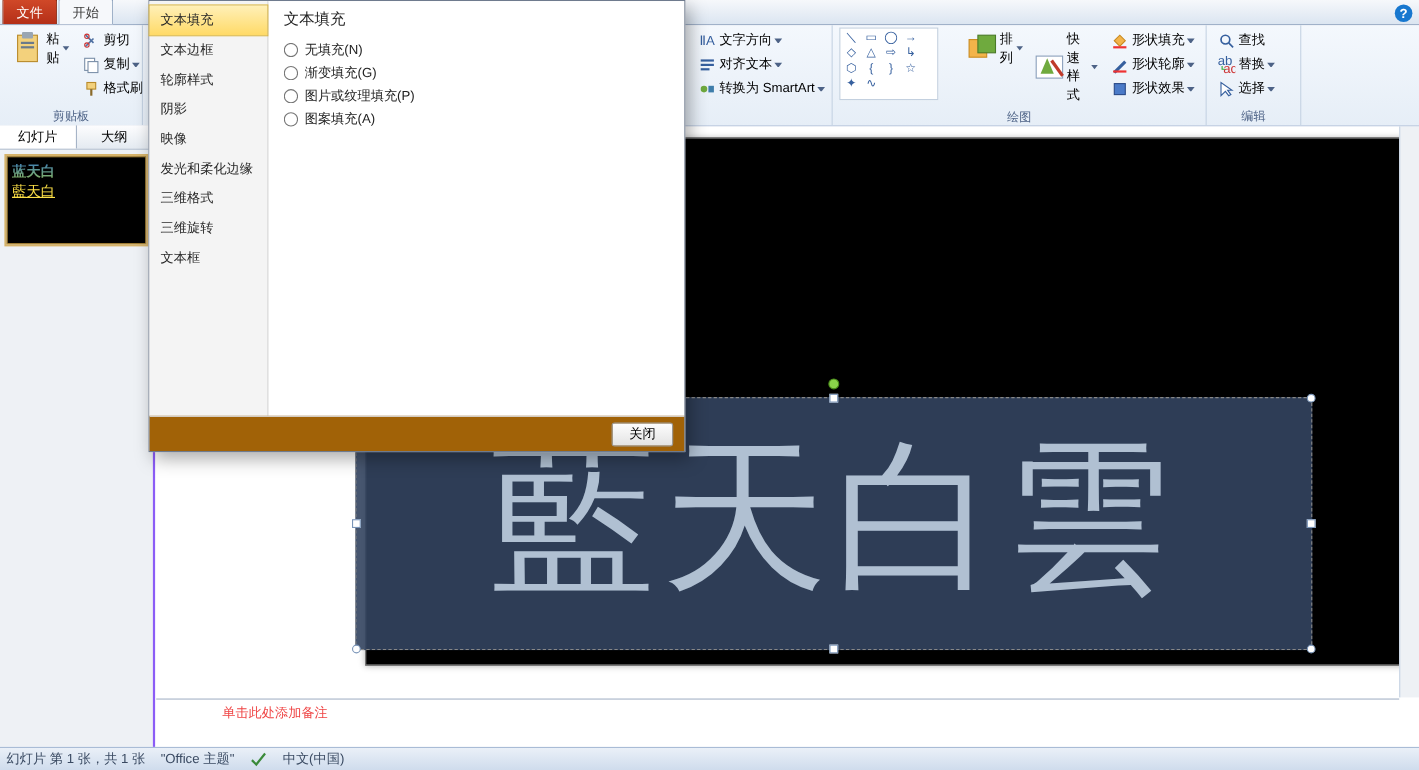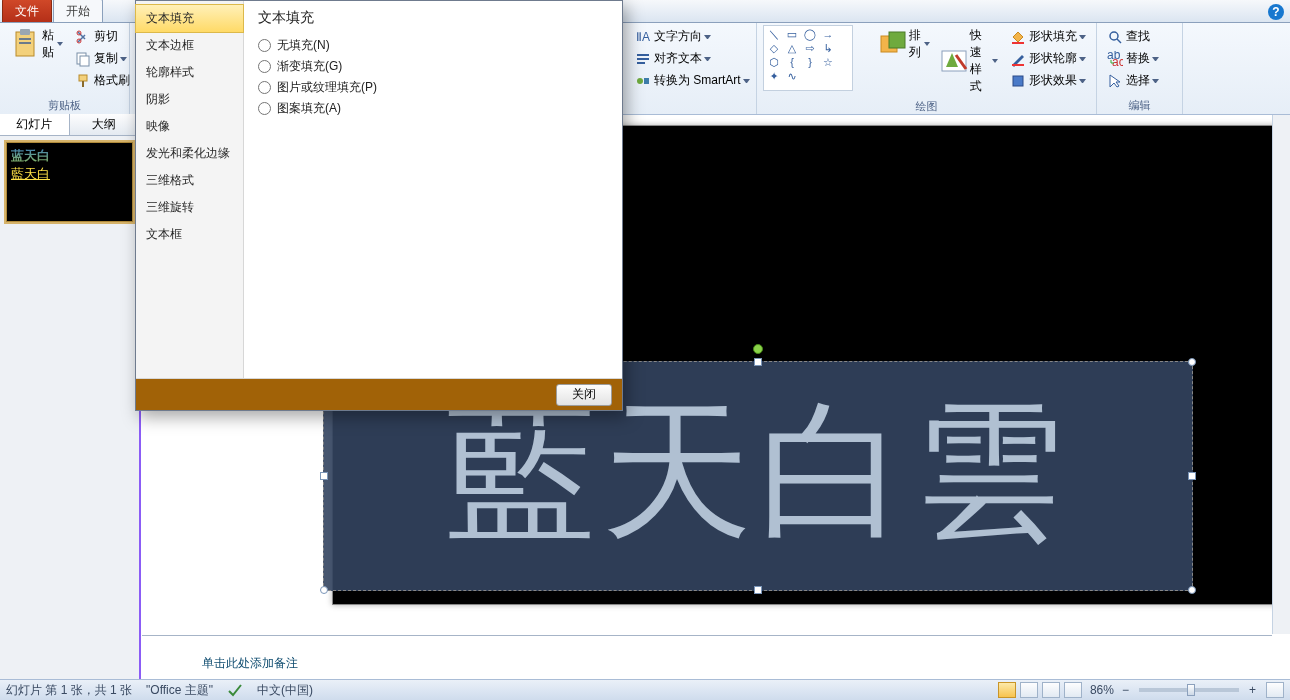--- a/index.html
+++ b/index.html
@@ -29,21 +29,21 @@
 .thumb .l2{color:#fde047;font-size:13px;font-family:KaiTi,serif;text-decoration:underline;}
 
 .canvas-wrap{position:absolute;left:142px;right:18px;top:115px;bottom:66px;background:#fff;overflow:hidden;}
 .slide{position:absolute;left:190px;top:10px;width:970px;height:480px;background:#000;box-shadow:0 0 6px rgba(0,0,0,.3);border:1px solid #888;}
 .txt1{position:absolute;left:262px;top:20px;font-size:170px;font-family:SimHei,sans-serif;font-weight:bold;background:linear-gradient(180deg,#2f6bb2 0%,#4c8fcf 30%,#dff0f6 50%,#7fb34a 75%,#3c7a2f 100%);-webkit-background-clip:text;-webkit-text-fill-color:transparent;letter-spacing:8px;}
 .txtbox2{position:absolute;left:-10px;top:235px;width:870px;height:230px;background:rgba(51,68,95,.9);border:1px dashed #888;}
 .txtbox2 .hdl{position:absolute;width:8px;height:8px;background:#fff;border:1px solid #7a95b8;border-radius:50%;}
 .txtbox2 .rot{position:absolute;left:50%;top:-18px;width:10px;height:10px;background:#8ad24a;border:1px solid #4a8a1a;border-radius:50%;transform:translateX(-50%);}
 .txt2{font-size:150px;font-family:KaiTi,STKaiti,serif;color:#b0c0d2;text-align:center;line-height:220px;letter-spacing:6px;}
 
-.notes{position:absolute;left:142px;right:18px;bottom:21px;height:44px;border-top:1px solid #a6b4c7;background:#fff;padding:19px 60px;color:#0c4a6e;}
+.notes{position:absolute;left:142px;right:18px;bottom:21px;height:44px;border-top:1px solid #a6b4c7;background:#fff;padding:4px 60px;color:#ef4444;}
 
 .vscroll{position:absolute;right:0;top:115px;bottom:66px;width:18px;background:#eef1f5;border-left:1px solid #c5d3e3;}
 
 .status{position:absolute;left:0;right:0;bottom:0;height:21px;background:linear-gradient(#eaf0f8,#cfdced);border-top:1px solid #a9bcd6;display:flex;align-items:center;padding:0 6px;color:#3a4a62;}
 .status .sp{margin-right:14px;}
 .status-right{margin-left:auto;display:flex;align-items:center;gap:4px;}
 .viewbtn{width:18px;height:16px;border:1px solid #9fb2c9;background:linear-gradient(#fdfdfe,#e2eaf3);cursor:pointer;}
 .viewbtn.active{background:linear-gradient(#fce9a9,#f7c34e);border-color:#c99528;}
 .zoom-slider{width:100px;height:4px;background:#b9c7d8;position:relative;margin:0 6px;}
 .zoom-slider .th{position:absolute;left:48%;top:-4px;width:8px;height:12px;background:linear-gradient(#fdfdfe,#cdd9e7);border:1px solid #8ba0bc;}
@@ -325,33 +325,20 @@
 
 <div class="status">
   <span class="sp">幻灯片 第 1 张，共 1 张</span>
   <span class="sp">"Office 主题"</span>
   <span class="sp">
       <svg width="16" height="14">
         <path d="M2 8 L6 12 L14 2" stroke="#3a8a3a" stroke-width="2" fill="none"></path>
       </svg>
     </span>
   <span class="sp">中文(中国)</span>
-  <div class="status-right">
-    <div class="viewbtn active"></div>
-    <div class="viewbtn"></div>
-    <div class="viewbtn"></div>
-    <div class="viewbtn"></div>
-    <span style="margin:0 4px">86%</span>
-    <span style="cursor:pointer">−</span>
-    <div class="zoom-slider">
-        <div class="th"></div>
-      </div>
-    <span style="cursor:pointer">+</span>
-    <div class="viewbtn" style="margin-left:6px"></div>
-  </div>
 </div>
 
 <div class="dialog">
   <div class="dlg-body">
     <div class="dlg-nav">
       <div class="dlg-nav-item sel">文本填充</div>
       <div class="dlg-nav-item">文本边框</div>
       <div class="dlg-nav-item">轮廓样式</div>
       <div class="dlg-nav-item">阴影</div>
       <div class="dlg-nav-item">映像</div>

